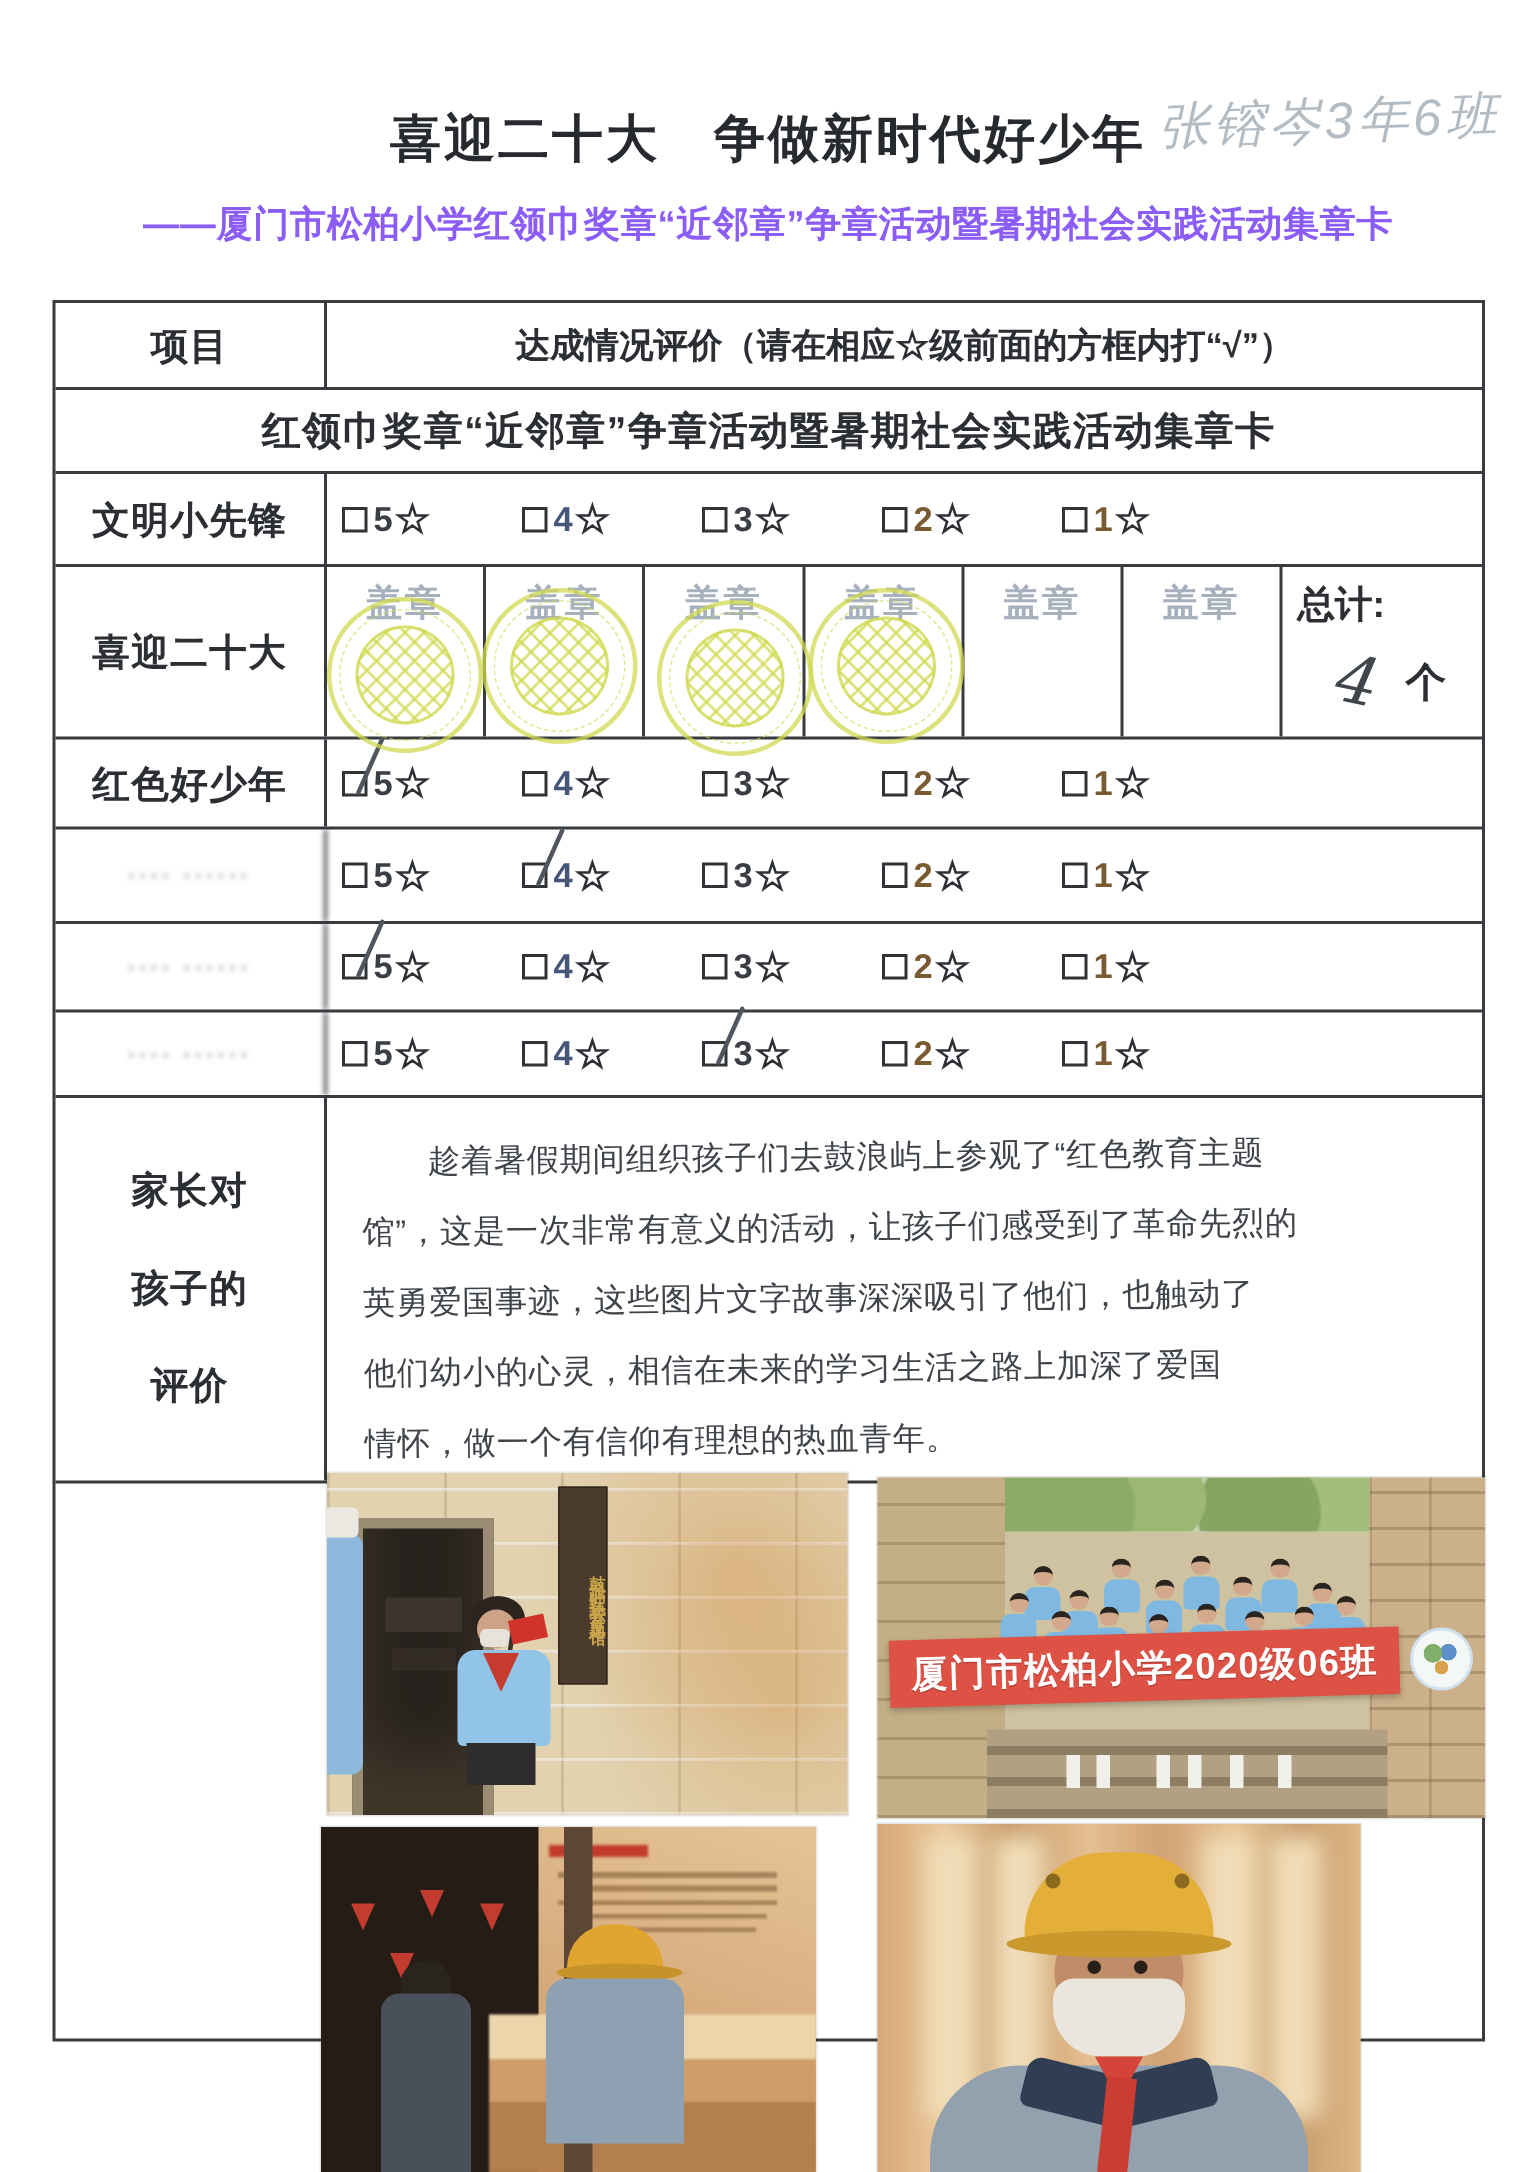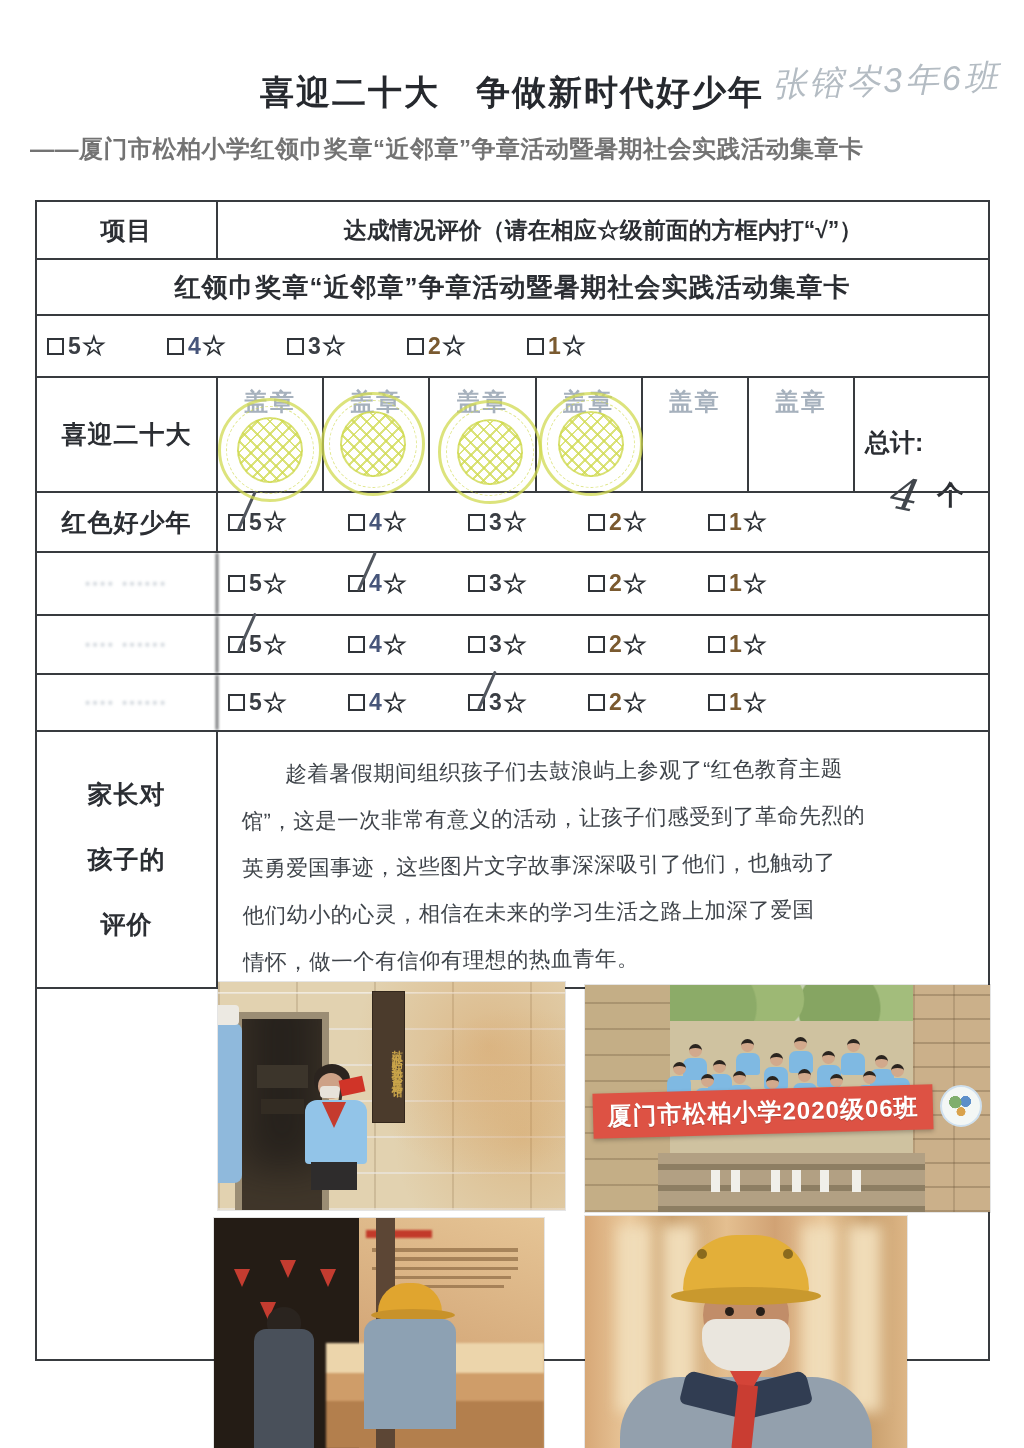--- a/index.html
+++ b/index.html
@@ -14,22 +14,22 @@
     position:absolute; left:772px; top:58px; width:240px;
     font-size:34px; font-style:italic; font-weight:400;
     color:#b4bcc3; letter-spacing:3px; transform:rotate(-2deg);
     white-space:nowrap;
   }
   .title {
     position:absolute; top:70px; left:0; width:1024px; text-align:center;
     font-size:34px; font-weight:700; letter-spacing:2px; color:#26292e;
   }
   .subtitle {
-    position:absolute; top:133px; left:30px; width:964px; 
-    font-size:24px; font-weight:700; letter-spacing:0.5px; color:#737373;
+    position:absolute; top:133px; left:30px; width:964px; text-align:center;
+    font-size:24px; font-weight:700; letter-spacing:0.5px; color:#8b5cf6;
   }
   
   .card {
     position:absolute; left:35px; top:200px; width:955px;
     border:2.5px solid #383b3f;
   }
   .r { display:flex; position:relative; }
   .r + .r { border-top:2.5px solid #383b3f; }
   .lbl {
     width:181px; flex:0 0 181px; border-right:2.5px solid #383b3f;
@@ -89,21 +89,21 @@
   }
   .stamp::after {
     content:""; position:absolute; inset:16px; border-radius:50%;
     border:2px solid rgba(208,218,80,0.8);
     background:
       repeating-linear-gradient(45deg, rgba(208,218,80,0.75) 0 2px, transparent 2px 9px),
       repeating-linear-gradient(-45deg, rgba(208,218,80,0.75) 0 2px, transparent 2px 9px);
   }
   .total-cell {
     flex:0 0 133px; padding:8px 6px 0 10px;
-    display:flex; flex-direction:column;margin-top:40px;
+    display:flex; flex-direction:column;
   }
   .total-lab { font-size:25px; font-weight:700; }
   .total-val-row { display:flex; align-items:center; margin:14px 0 0 26px; }
   .hw4 {
     font-family:"DejaVu Serif", serif; font-style:italic; font-weight:400;
     font-size:44px; color:#41464c; transform:rotate(12deg);
     display:inline-block; line-height:1;
   }
   .total-unit { font-size:27px; font-weight:700; margin-left:18px; }
   
@@ -283,20 +283,21 @@
   <div class="card">
 
     <div class="r r-cols">
       <div class="lbl">项目</div>
       <div class="val">达成情况评价（请在相应☆级前面的方框内打“√”）</div>
     </div>
 
     <div class="r r-header">红领巾奖章“近邻章”争章活动暨暑期社会实践活动集章卡</div>
 
     <div class="r row-a">
+      <div class="lbl">文明小先锋</div>
       <div class="val star-row">
           <span class="opt">
             <span class="box"></span>
             <span class="num n5">5</span>
             <span class="star">☆</span>
           </span>
           <span class="opt">
             <span class="box"></span>
             <span class="num n4">4</span>
             <span class="star">☆</span>

